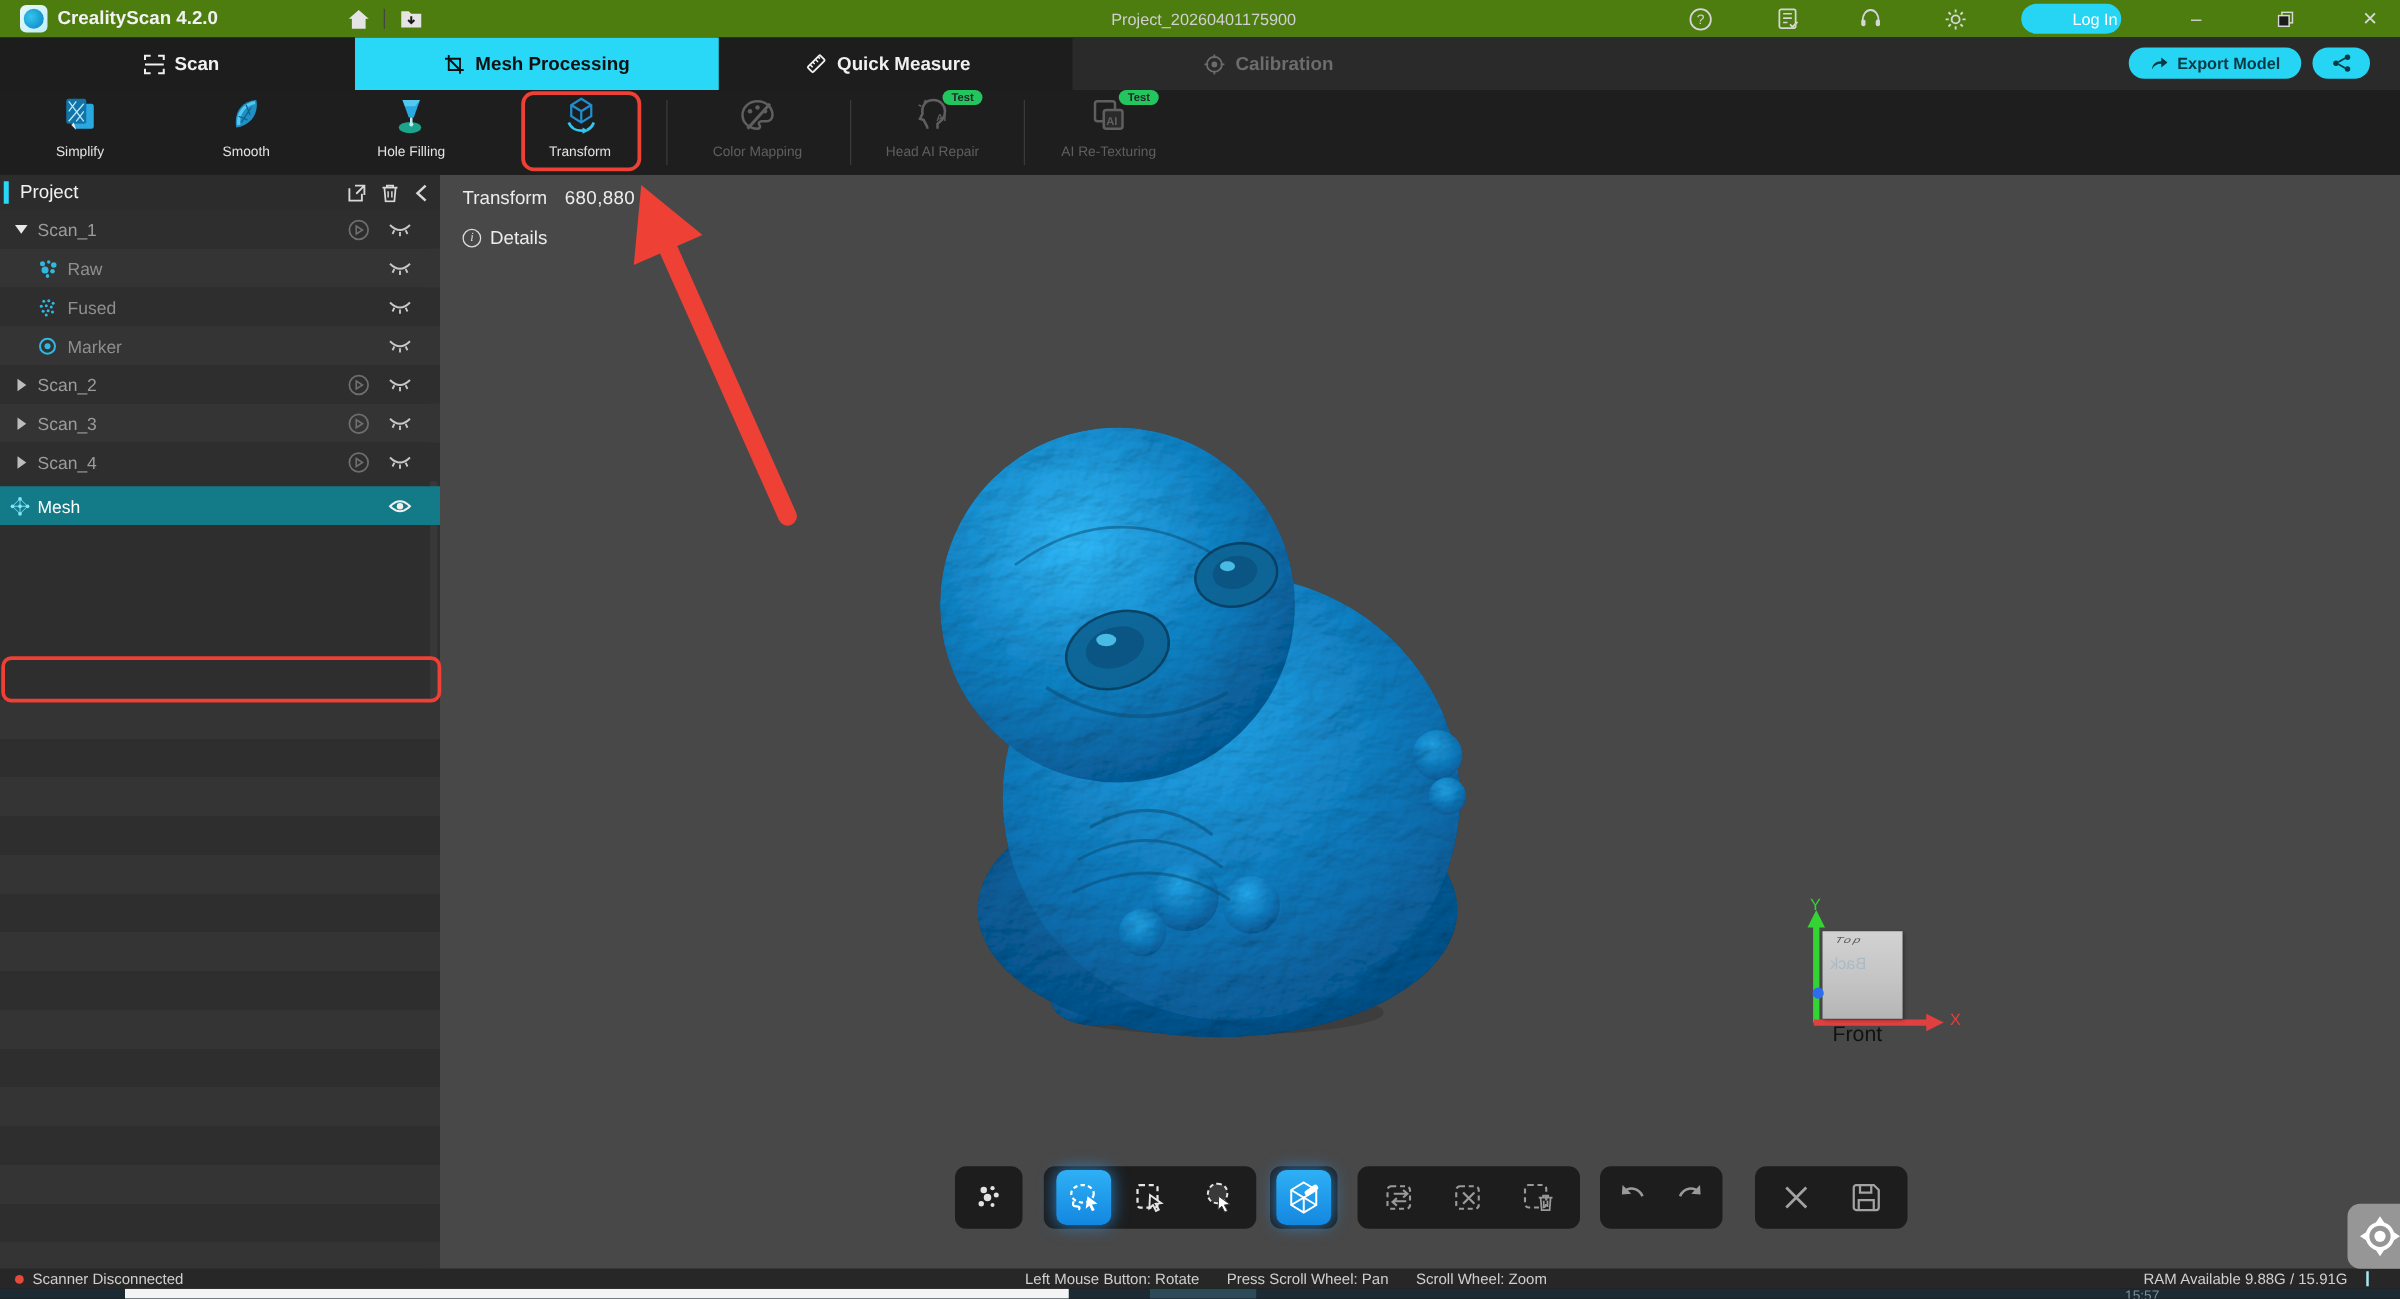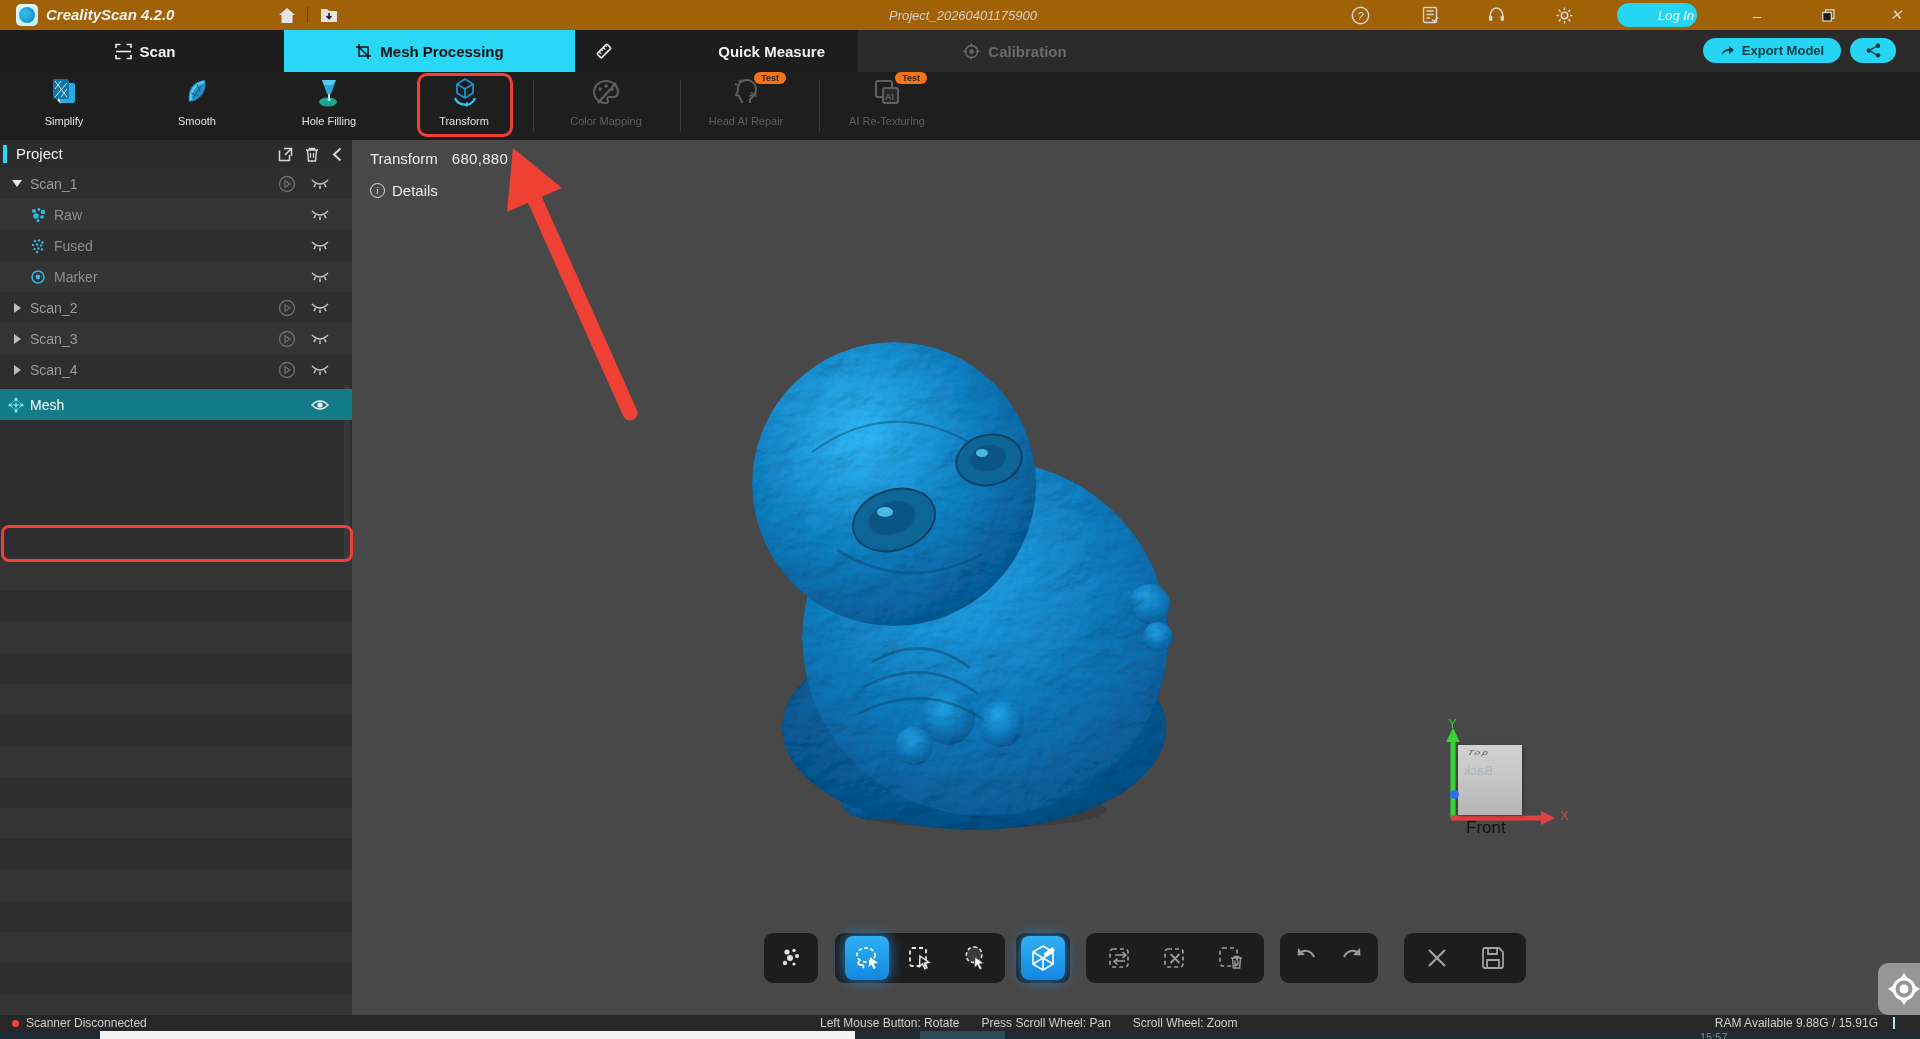--- a/index.html
+++ b/index.html
@@ -1,55 +1,55 @@
 <!DOCTYPE html>
 <html><head>
 <meta charset="utf-8">
 <style>
   * { margin:0; padding:0; box-sizing:border-box; }
   html,body { width:1920px; height:1039px; overflow:hidden; background:#1a1a1a;
     font-family:"Liberation Sans", sans-serif; }
   .app { position:relative; width:1920px; height:1039px; }
 
   
-  .titlebar { position:absolute; left:0; top:0; width:1920px; height:30px; background:#a16207;font-style:italic; }
+  .titlebar { position:absolute; left:0; top:0; width:1920px; height:30px; background:#4d7c0f; }
   .logo { position:absolute; left:16px; top:4px; width:22px; height:22px; border-radius:5px;
     background:linear-gradient(135deg,#e8f7fb 0%,#bfeef8 100%); overflow:hidden; }
   .logo::after { content:""; position:absolute; left:3px; top:3px; width:16px; height:16px; border-radius:50%;
     background:radial-gradient(circle at 35% 40%, #35c5ee 0%, #1b9fd4 55%, #0f7fb4 100%); }
   .app-title { position:absolute; left:46px; top:6px; font-size:15px; font-weight:bold; color:#f2f2f2; }
   .tb-icon { position:absolute; top:5px; width:22px; height:20px; display:flex; align-items:center; justify-content:center; }
   .tb-sep { position:absolute; left:307px; top:7px; width:1px; height:16px; background:#454545; }
   .project-name { position:absolute; left:50%; transform:translateX(-48%); top:8px; font-size:13px; color:#d0d0d0; }
   .login-btn { position:absolute; left:1617px; top:3px; width:80px; height:24px; border-radius:12px;
     background:#26d4f4; color:#ffffff; font-size:13px; display:flex; align-items:center; justify-content:center;padding-left:38px; }
   .winbtn { position:absolute; top:0; width:40px; height:30px; display:flex; align-items:center; justify-content:center;
     color:#d8d8d8; font-size:15px; }
 
   
   .tabbar { position:absolute; left:0; top:30px; width:1920px; height:42px; background:#1d1d1d; }
   .tabbar-light { position:absolute; left:858px; top:0; width:1062px; height:42px; background:#2a2a2a; }
   .tab { position:absolute; top:0; height:42px; display:flex; align-items:center; justify-content:center; gap:8px;
     font-size:15px; font-weight:bold; color:#f0f0f0; }
   .tab-scan { left:70px; width:150px; }
   .tab-active { left:284px; width:291px; background:#29d7f7; color:#101010; }
-  .tab-measure { left:595px; width:230px;justify-content:space-between; }
+  .tab-measure { left:595px; width:230px; }
   .tab-cal { left:900px; width:230px; color:#6c6c6c; }
   .pill { position:absolute; top:8px; height:25px; border-radius:13px; background:#26d4f4; color:#083a44;
     display:flex; align-items:center; justify-content:center; gap:7px; font-size:13px; font-weight:bold; }
   .export-pill { left:1703px; width:138px; }
   .share-pill { left:1850px; width:46px; }
 
   
   .ribbon { position:absolute; left:0; top:72px; width:1920px; height:68px; background:#1e1e1e; }
   .tool { position:absolute; top:2px; width:100px; height:64px; text-align:center; }
   .tool .ticon { position:relative; display:inline-block; width:32px; height:34px; margin-top:2px; }
   .tool .tlabel { display:block; margin-top:1px; font-size:11px; color:#e2e2e2; }
   .tool.disabled .tlabel { color:#5f5f5f; }
-  .test-badge { position:absolute; top:-4px; right:-24px; background:#f97316; color:#272727; font-size:9px;
+  .test-badge { position:absolute; top:-4px; right:-24px; background:#22c55e; color:#272727; font-size:9px;
     font-weight:bold; border-radius:7px; padding:1px 7px; }
   .rib-sep { position:absolute; top:8px; width:1px; height:52px; background:#3a3a3a; }
 
   
   .sidebar { position:absolute; left:0; top:140px; width:352px; height:875px; background:#2e2e2e; }
   .sb-scroll { position:absolute; right:2px; top:0; width:6px; height:875px; background:#383838; border-radius:3px; }
   .sb-header { position:absolute; left:0; top:0; width:352px; height:28px; background:#2c2c2c; }
   .sb-accent { position:absolute; left:3px; top:5px; width:4px; height:18px; background:#29d7f7; }
   .sb-title { position:absolute; left:16px; top:5px; font-size:15px; color:#f2f2f2; }
   .sb-hicon { position:absolute; top:6px; width:18px; height:16px; display:flex; align-items:center; justify-content:center; }

